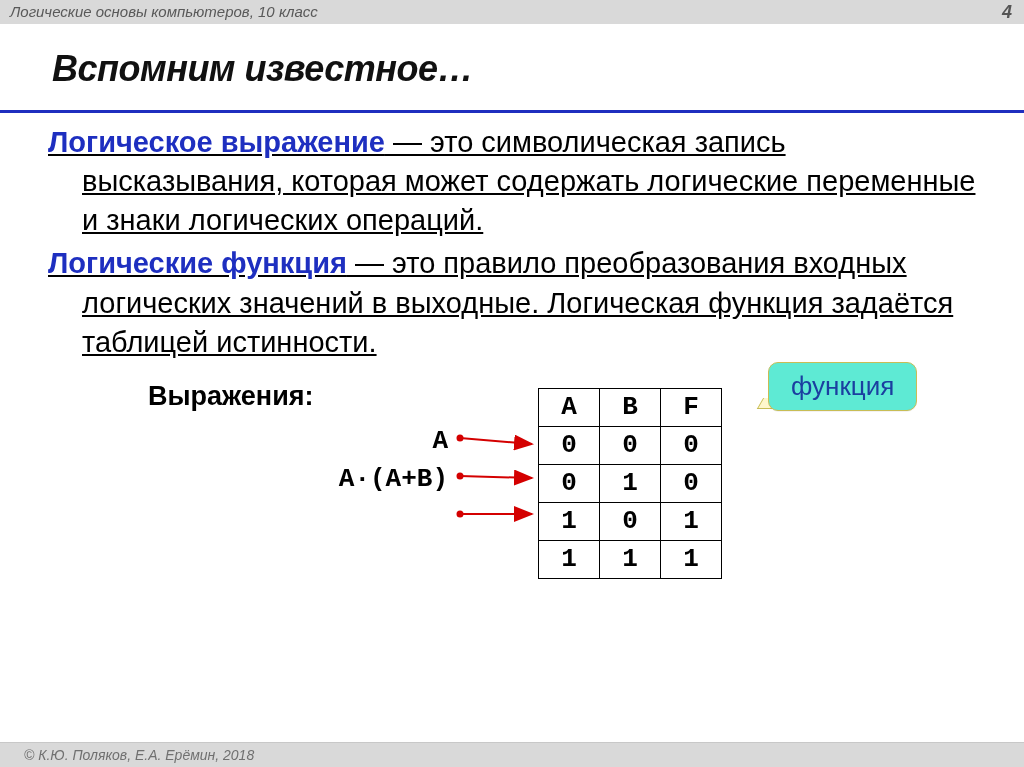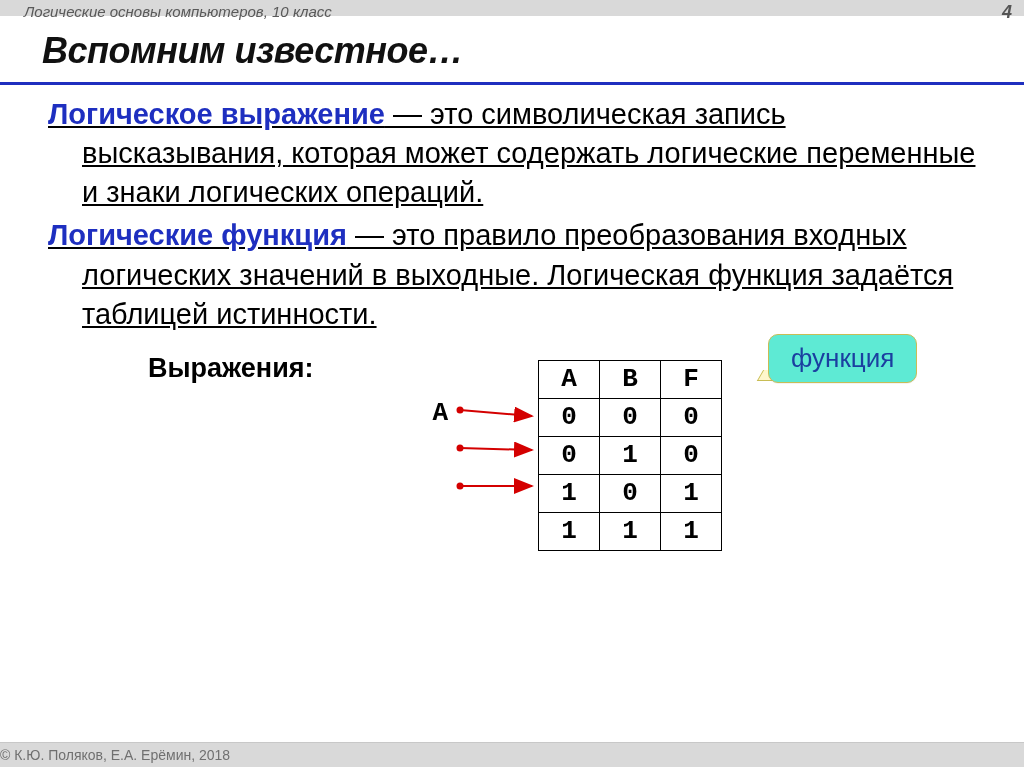--- a/index.html
+++ b/index.html
@@ -12,44 +12,44 @@
     overflow: hidden;
   }
   .slide {
     position: relative;
     width: 1024px;
     height: 767px;
     box-sizing: border-box;
   }
   .topbar {
     position: relative;
-    height: 16px;
+    height: 24px;
     background: #d9d9d9;
-    padding: 0 24px;
+    padding: 0 10px;
     font-size: 15px;
     color: #595959;
     font-style: italic;
     line-height: 24px;
   }
   .topbar .page-num {
     position: absolute;
     right: 12px;
     top: 0;
     font-style: italic;
     font-weight: bold;
     color: #555;
     font-size: 18px;
   }
   .title-zone {
     border-bottom: 3px solid #1f2fbf;
     padding: 8px 0 4px 36px;
     margin-bottom: 10px;
   }
   .title-zone h1 {
-    margin: 6px;
+    margin: 16px;
     font-size: 36px;
     font-weight: bold;
     font-style: italic;
     color: #111;
     letter-spacing: -0.5px;
   }
   .content {
     padding: 0 40px 0 48px;
     font-size: 29px;
     line-height: 1.35;
@@ -144,22 +144,23 @@
   .footer {
     position: absolute;
     bottom: 0;
     left: 0;
     right: 0;
     height: 24px;
     background: #d9d9d9;
     border-top: 1px solid #c8c8c8;
     font-size: 14px;
     color: #707070;
+    font-style: italic;
     line-height: 24px;
-    padding: 0 0;
+    padding: 0 24px;
     display: flex;
     justify-content: space-between;
     text-align: right;
   }
 </style>
 </head>
 <body>
 
 <div class="slide">
 
@@ -178,20 +179,21 @@
     </p>
     <p class="para indent">
       <span class="term">Логические функция</span><span> — это правило преобразования входных логических значений в выходные. Логическая функция задаётся таблицей истинности.</span>
     </p>
 
     <div class="expr-block">
       <div class="expr-label"><span>Выражения:</span></div>
 
       <div class="expr-list">
         <div>A</div>
+        <div>A·(A+B)</div>
       </div>
 
       <svg class="arrows">
         <defs>
           <marker id="ah" markerWidth="10" markerHeight="8" refX="9" refY="4" orient="auto">
             <path d="M0,0 L10,4 L0,8 Z" fill="#d40000"></path>
           </marker>
         </defs>
 
         <circle cx="412" cy="60" r="3.5" fill="#d40000"></circle>

